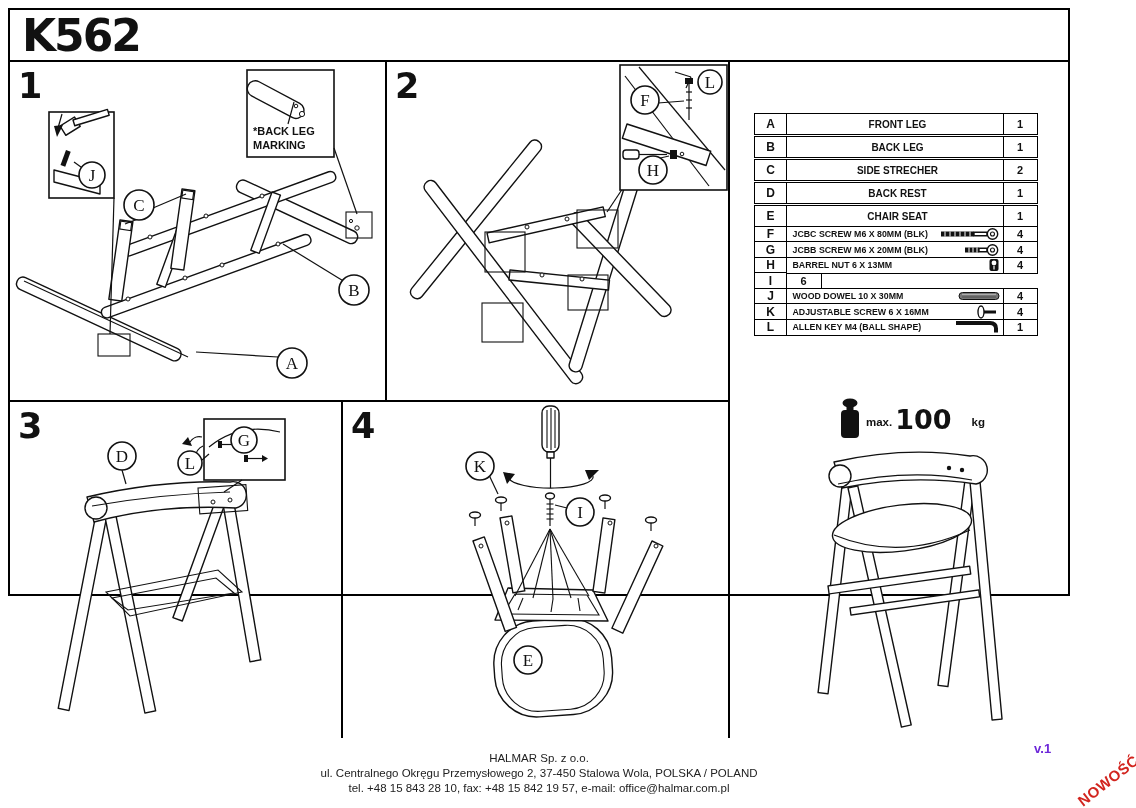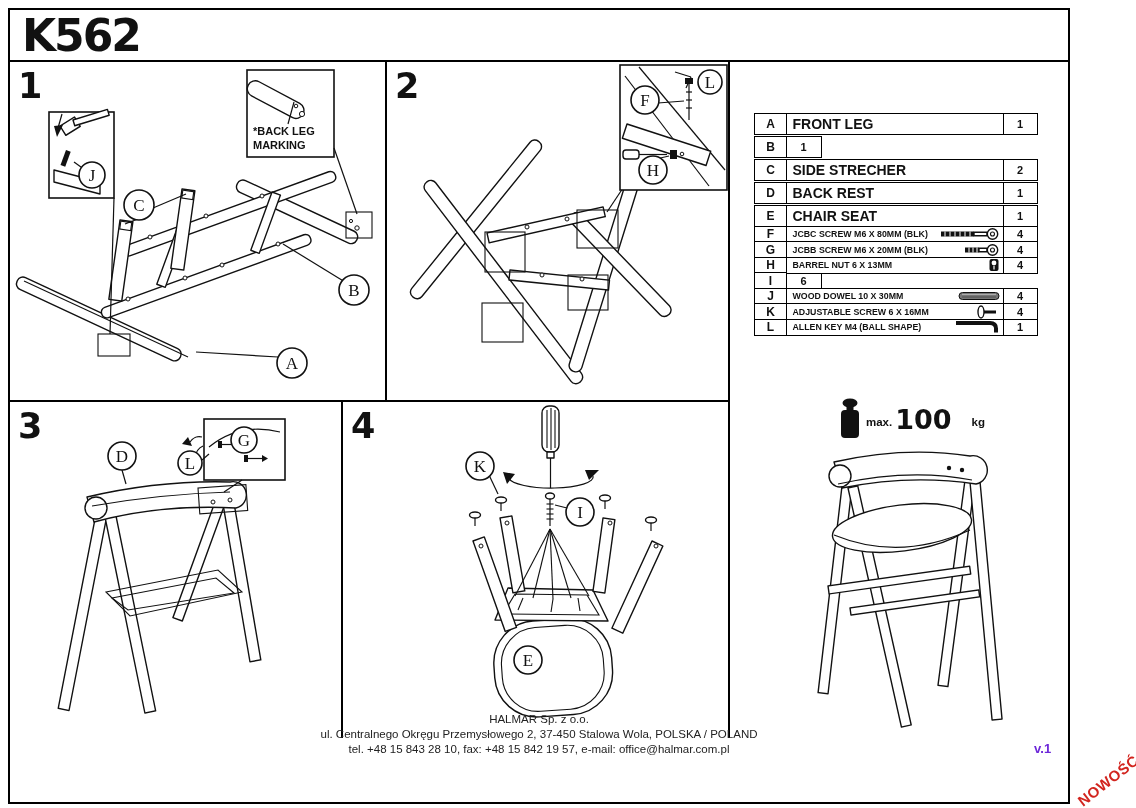--- a/index.html
+++ b/index.html
@@ -1,50 +1,50 @@
 <!DOCTYPE html>
 <html><head>
 <meta charset="utf-8">
 <style>
   html,body{margin:0;padding:0;background:#fff;}
   .page{position:relative;width:1136px;height:808px;background:#fff;overflow:hidden;
         font-family:"Liberation Sans",sans-serif;color:#111;}
-  .frame{position:absolute;left:8px;top:8px;width:1062px;height:796px;border:2px solid #000;box-sizing:border-box;}
+  .frame{position:absolute;left:8px;top:8px;width:1062px;height:588px;border:2px solid #000;box-sizing:border-box;}
   .titlebar{position:absolute;left:0;top:0;width:100%;height:52px;border-bottom:2px solid #000;box-sizing:border-box;display:flex;align-items:center;}
   .title{font-family:"DejaVu Sans",sans-serif;font-weight:900;font-size:44px;letter-spacing:-2px;padding-left:12px;transform:scaleY(1.02);}
   .content{position:absolute;left:0;top:52px;width:1058px;height:676px;}
   .panel{position:absolute;box-sizing:border-box;}
   .p1{left:0;top:0;width:377px;height:340px;border-right:2px solid #000;border-bottom:2px solid #000;}
   .p2{left:377px;top:0;width:343px;height:340px;border-right:2px solid #000;border-bottom:2px solid #000;}
   .p3{left:0;top:340px;width:333px;height:336px;border-right:2px solid #000;}
   .p4{left:333px;top:340px;width:387px;height:336px;border-right:2px solid #000;}
   .pnum{position:absolute;left:8px;top:4px;font-family:"DejaVu Sans",sans-serif;font-weight:900;font-size:35px;z-index:3;}
   .panel svg{position:absolute;left:0;top:0;}
   .rightcol{position:absolute;left:720px;top:0;width:338px;height:676px;}
 
   
   .ptable{position:absolute;left:24px;top:50px;width:287px;}
   .trow{display:flex;margin-top:-1.5px;}
   .trow.big{height:22px;margin-top:1px;}
   .trow.small{height:17px;}
   .tcell{border:1.5px solid #000;box-sizing:border-box;display:flex;align-items:center;background:#fff;}
   .tid{width:33px;justify-content:center;font-weight:bold;font-size:12px;}
   .tname{width:218px;margin-left:-1.5px;padding-left:6px;font-weight:bold;position:relative;}
-  .big .tname{font-size:14px;}
+  .big .tname{font-size:10px;justify-content:center;}
   .small .tname{font-size:8.8px;}
   .tname svg{position:absolute;right:3px;top:50%;transform:translateY(-50%);}
   .tqty{width:36px;margin-left:-1.5px;justify-content:center;font-weight:bold;font-size:11px;}
 
   
   .maxload{position:absolute;left:108px;top:336px;display:flex;align-items:center;}
   .ml-prefix{font-weight:bold;font-size:11.5px;margin-left:4px;margin-top:6px;}
   .ml-value{font-weight:bold;font-size:27px;margin-left:3px;font-family:"DejaVu Sans",sans-serif;}
   .ml-unit{font-weight:bold;font-size:11.5px;margin-left:20px;margin-top:6px;}
 
-  .footer{position:absolute;left:8px;top:712px;width:1062px;text-align:center;font-size:11.5px;line-height:15px;color:#222;}
+  .footer{position:absolute;left:8px;top:751px;width:1062px;text-align:center;font-size:11.5px;line-height:15px;color:#222;}
   .version{position:absolute;left:1034px;top:741px;width:40px;font-weight:bold;font-size:13px;color:#6d28d9;}
   .nowosc{position:absolute;left:1072px;top:772px;font-weight:bold;font-size:15px;letter-spacing:.5px;transform:rotate(-38deg);}
 
   
   svg .bar{fill:#fff;stroke:#111;stroke-width:1.4;stroke-linejoin:round;}
   svg .thin{fill:none;stroke:#111;stroke-width:1.1;}
   svg .ln{fill:none;stroke:#111;stroke-width:1.2;}
   svg .hole{fill:#fff;stroke:#111;stroke-width:1;}
   svg .dark{fill:#111;stroke:none;}
   svg .lbl circle{fill:#fff;stroke:#111;stroke-width:1.6;}
@@ -367,20 +367,23 @@
         <div class="ptable">
           <div class="trow big">
             <div class="tcell tid">A</div>
             <div class="tcell tname">
                 <span>FRONT LEG</span>
               </div>
             <div class="tcell tqty">1</div>
           </div>
           <div class="trow big">
             <div class="tcell tid">B</div>
+            <div class="tcell tname">
+                <span>BACK LEG</span>
+              </div>
             <div class="tcell tqty">1</div>
           </div>
           <div class="trow big">
             <div class="tcell tid">C</div>
             <div class="tcell tname">
                 <span>SIDE STRECHER</span>
               </div>
             <div class="tcell tqty">2</div>
           </div>
           <div class="trow big">

